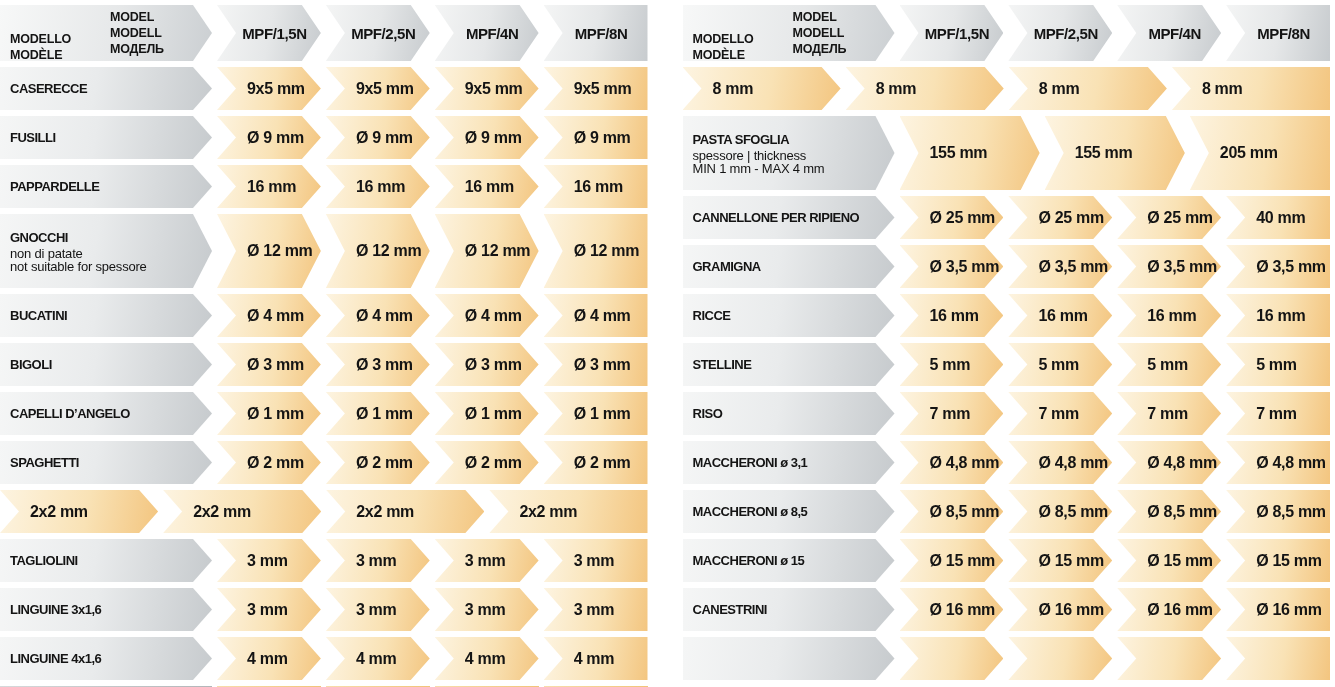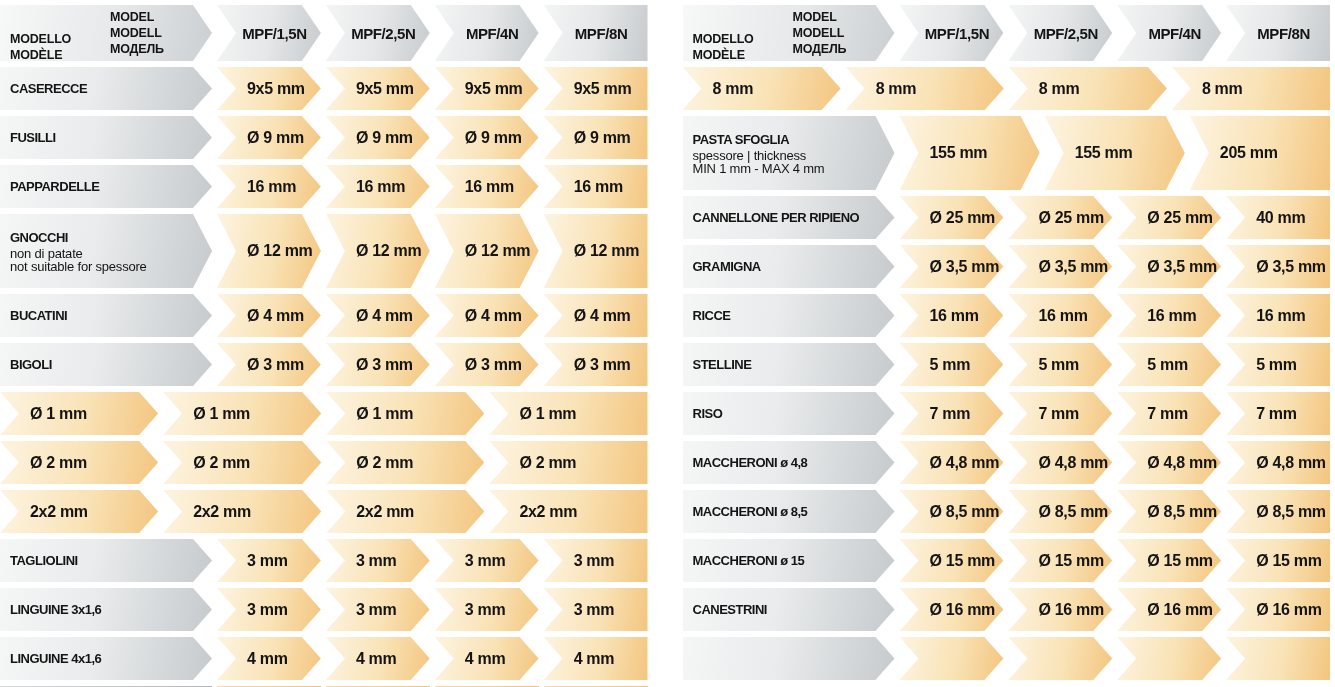--- a/index.html
+++ b/index.html
@@ -127,26 +127,32 @@
       <div class="row">
         <div class="cell label-cell">
           <span class="row-label">BIGOLI</span>
         </div>
         <div class="cell value-cell">Ø 3 mm</div>
         <div class="cell value-cell">Ø 3 mm</div>
         <div class="cell value-cell">Ø 3 mm</div>
         <div class="cell value-cell last">Ø 3 mm</div>
       </div>
       <div class="row">
+        <div class="cell label-cell">
+          <span class="row-label">CAPELLI D’ANGELO</span>
+        </div>
         <div class="cell value-cell">Ø 1 mm</div>
         <div class="cell value-cell">Ø 1 mm</div>
         <div class="cell value-cell">Ø 1 mm</div>
         <div class="cell value-cell last">Ø 1 mm</div>
       </div>
       <div class="row">
+        <div class="cell label-cell">
+          <span class="row-label">SPAGHETTI</span>
+        </div>
         <div class="cell value-cell">Ø 2 mm</div>
         <div class="cell value-cell">Ø 2 mm</div>
         <div class="cell value-cell">Ø 2 mm</div>
         <div class="cell value-cell last">Ø 2 mm</div>
       </div>
       <div class="row">
         <div class="cell value-cell">2x2 mm</div>
         <div class="cell value-cell">2x2 mm</div>
         <div class="cell value-cell">2x2 mm</div>
         <div class="cell value-cell last">2x2 mm</div>
@@ -263,21 +269,21 @@
         <div class="cell label-cell">
           <span class="row-label">RISO</span>
         </div>
         <div class="cell value-cell">7 mm</div>
         <div class="cell value-cell">7 mm</div>
         <div class="cell value-cell">7 mm</div>
         <div class="cell value-cell last">7 mm</div>
       </div>
       <div class="row">
         <div class="cell label-cell">
-          <span class="row-label">MACCHERONI ø 4,8</span>
+          <span class="row-label">MACCHERONI ø 3,1</span>
         </div>
         <div class="cell value-cell">Ø 4,8 mm</div>
         <div class="cell value-cell">Ø 4,8 mm</div>
         <div class="cell value-cell">Ø 4,8 mm</div>
         <div class="cell value-cell last">Ø 4,8 mm</div>
       </div>
       <div class="row">
         <div class="cell label-cell">
           <span class="row-label">MACCHERONI ø 8,5</span>
         </div>

